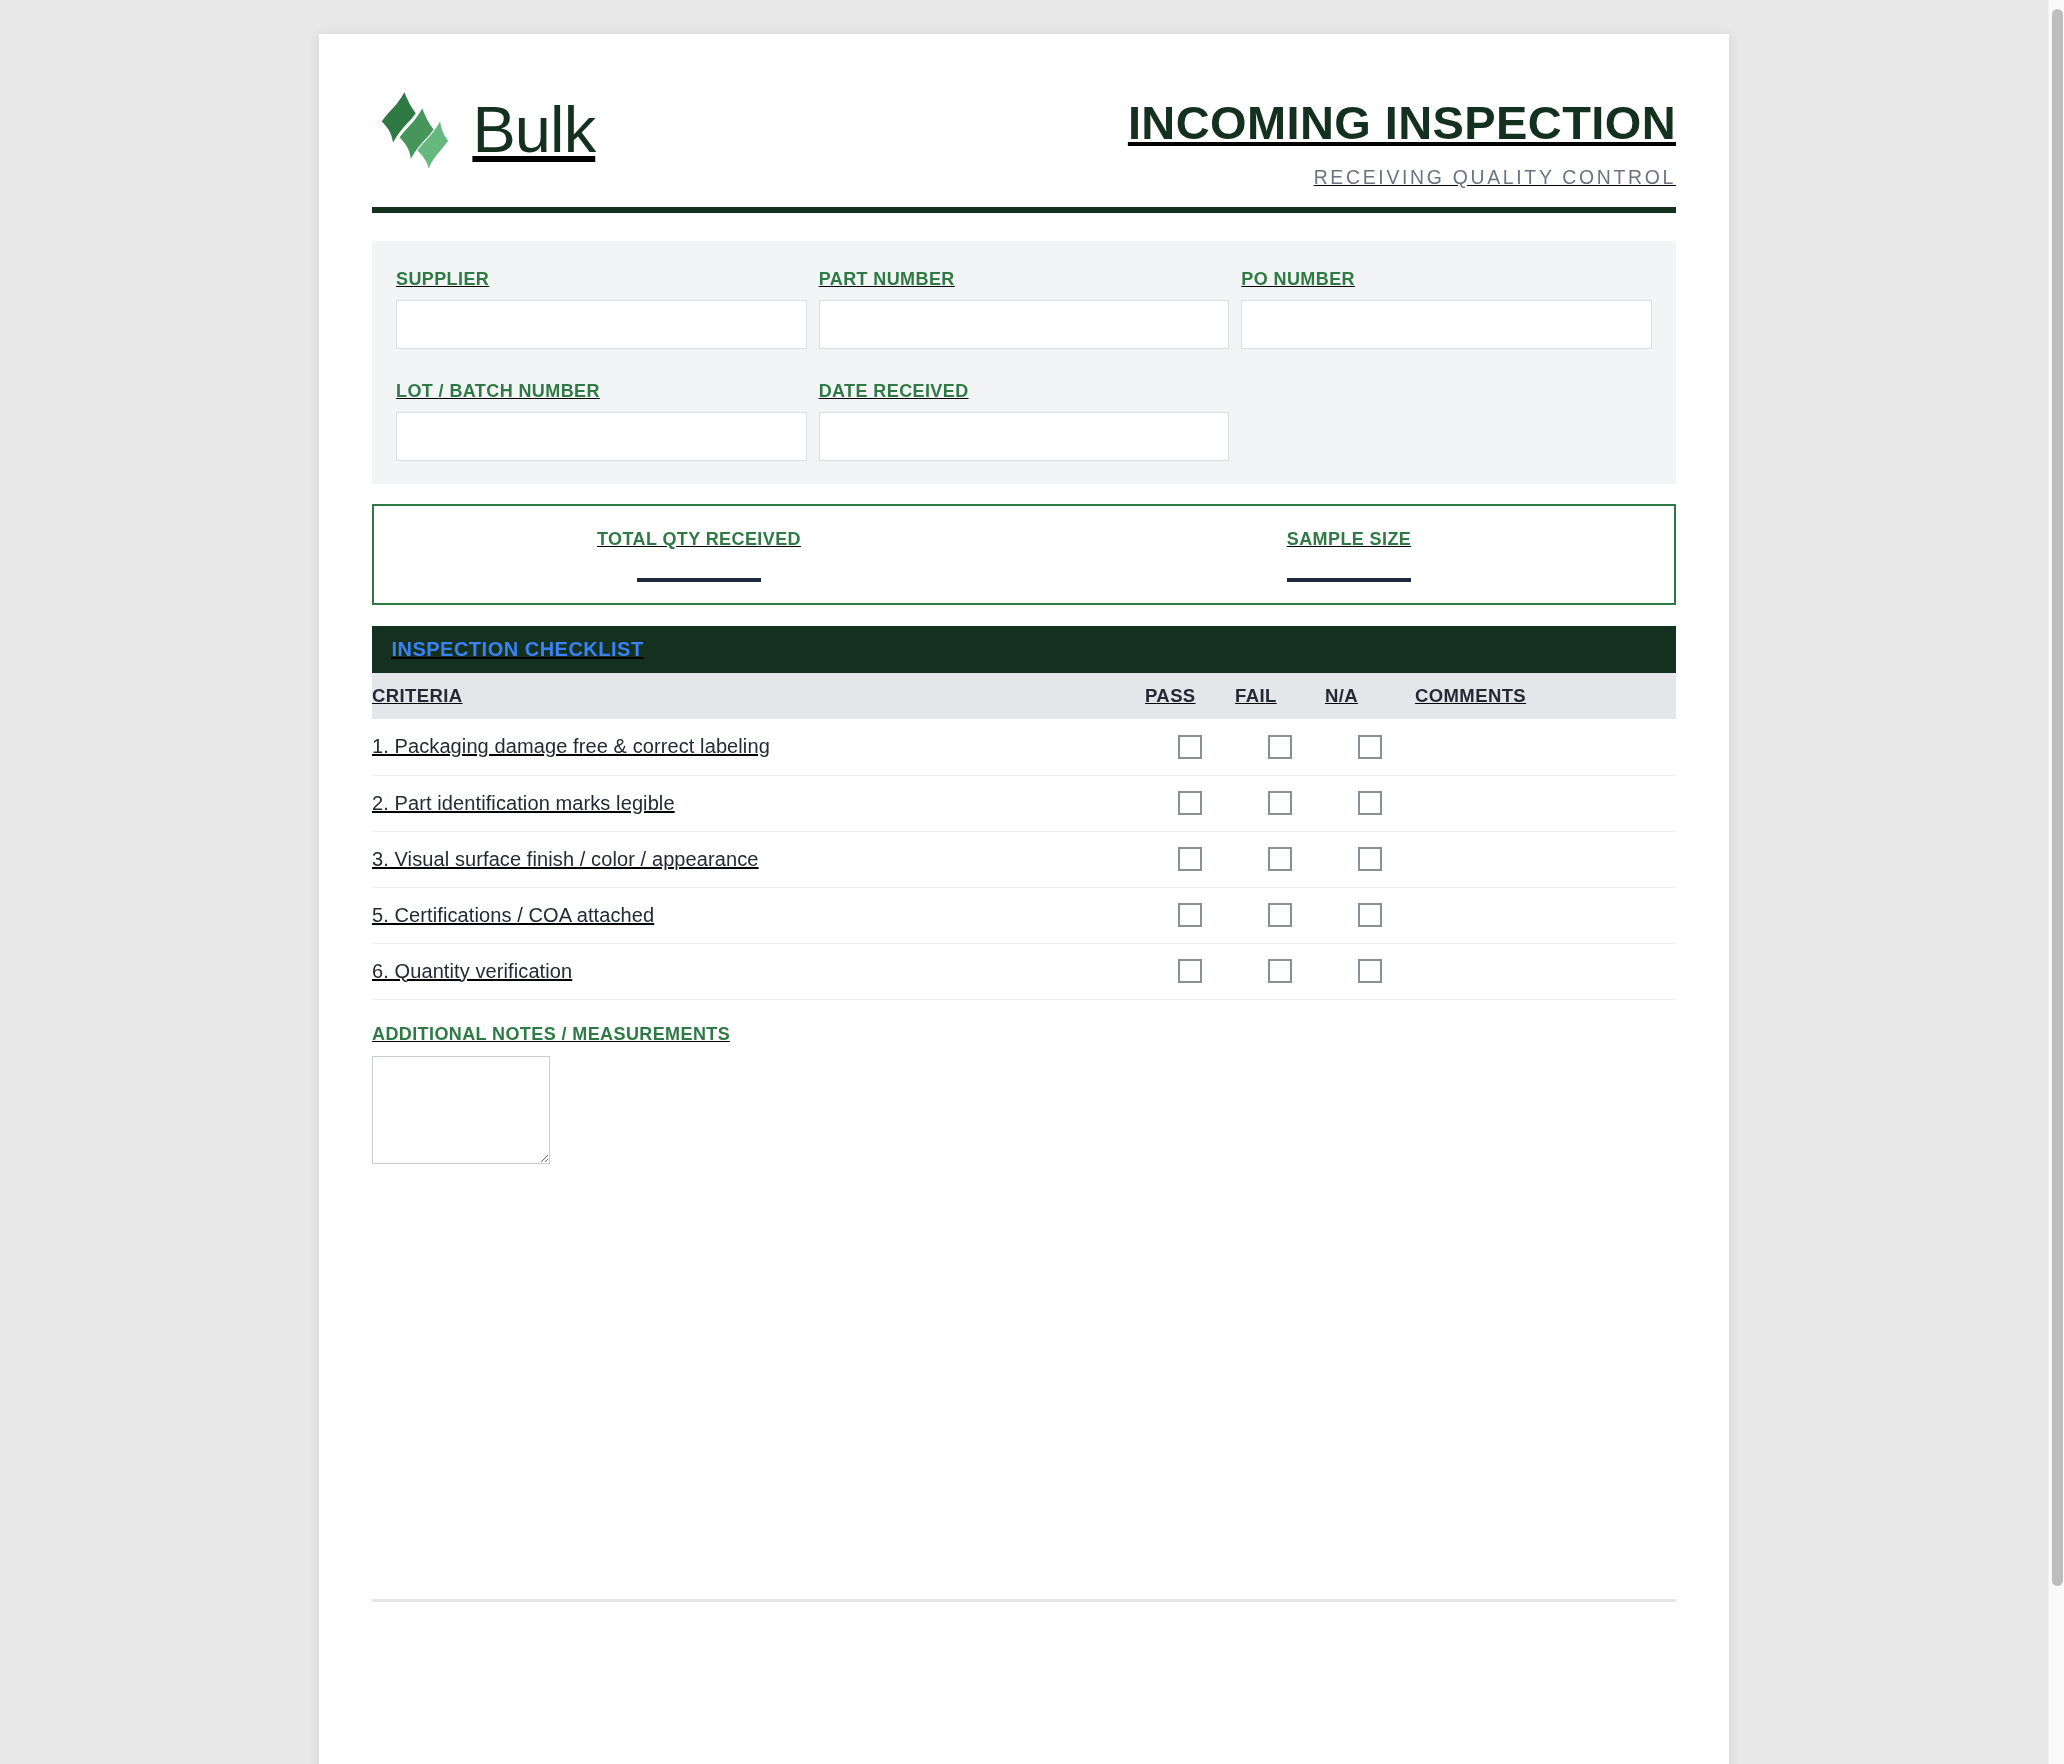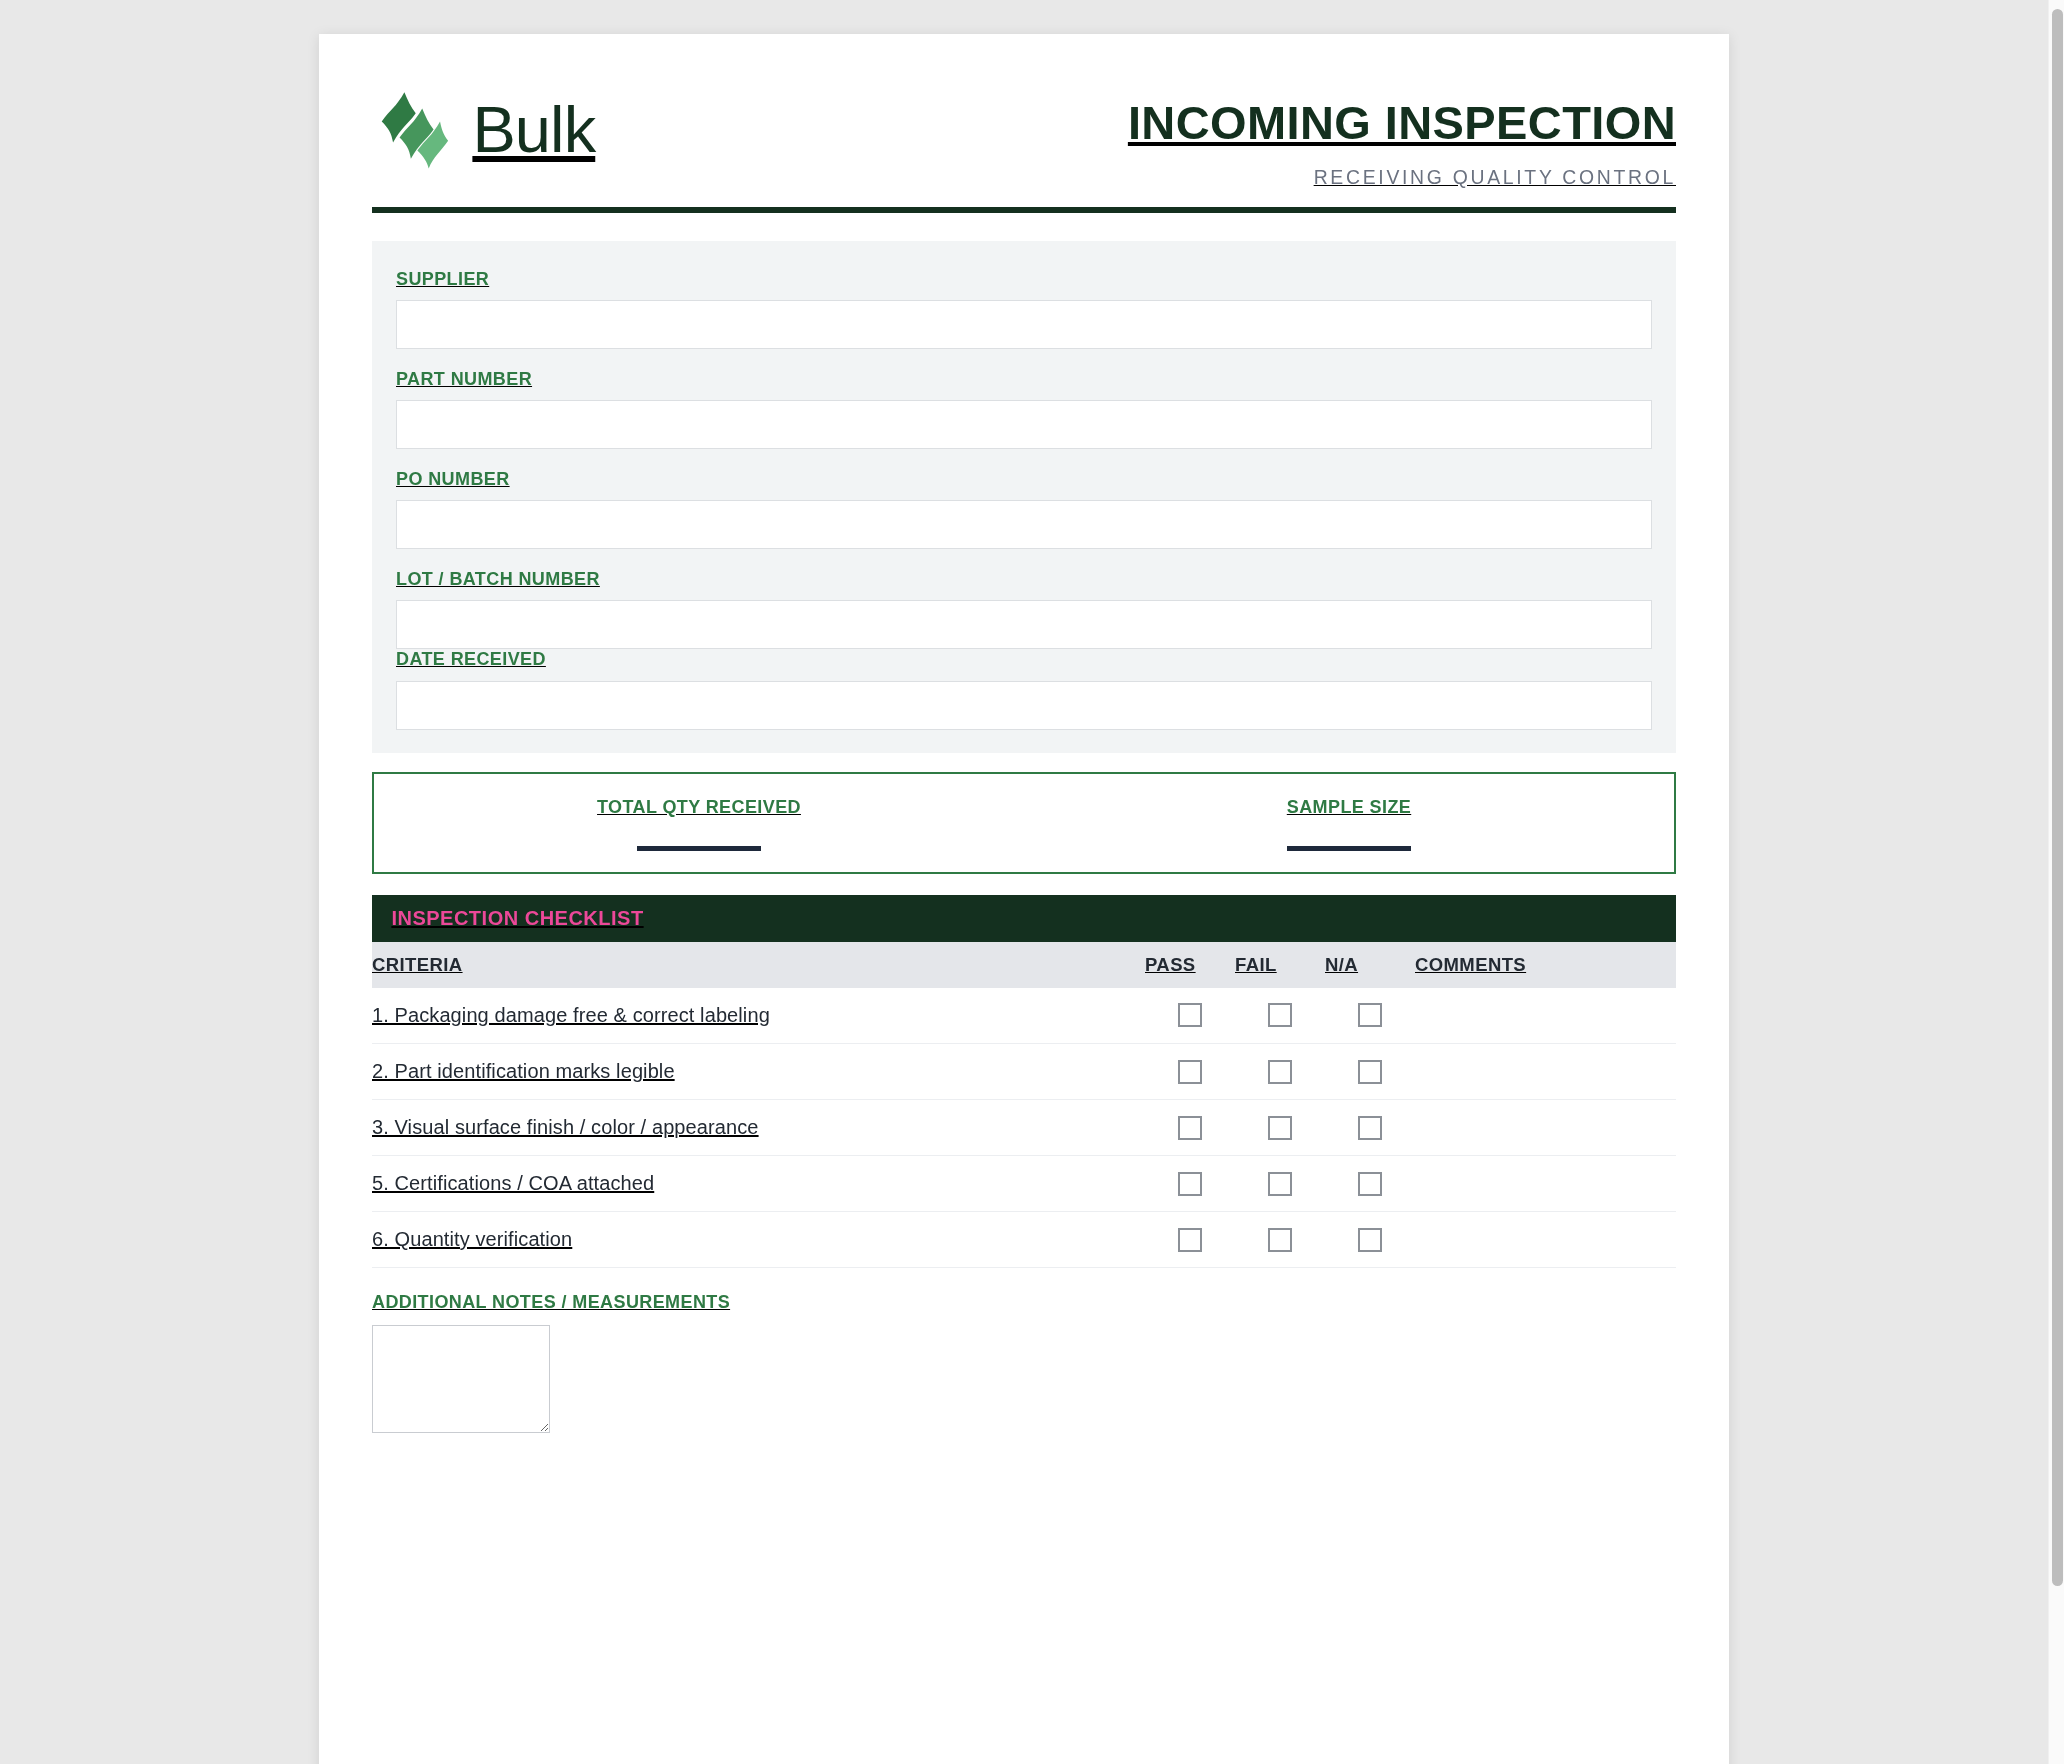--- a/index.html
+++ b/index.html
@@ -89,23 +89,24 @@
     height: 6.2px;
     background: #14301f;
     margin-bottom: 28px;
   }
 
   
   .info-panel {
     background: #f2f4f5;
     padding: 28px 24px 23px 24px;
     display: grid;
-    grid-template-columns: 1fr;
+    grid-template-columns: 1fr 1fr 1fr;
     column-gap: 20px;
     row-gap: 0;
+    gap: 12px;
   }
 
   .field { margin-bottom: 19.4px; }
   .field.last { margin-bottom: 0; }
 
   .field-label {
     font-size: 18px;
     font-weight: 700;
     color: #2f7a44;
     letter-spacing: 0.4px;
@@ -151,21 +152,21 @@
   .section-bar {
     margin-top: 21px;
     background: #14301f;
     height: 47px;
     display: flex;
     align-items: center;
     padding-left: 19.4px;
   }
 
   .section-bar-title {
-    color: #ec4899;
+    color: #3b82f6;
     font-size: 20px;
     font-weight: 700;
     letter-spacing: 0.5px;
   }
 
   .checklist-table { width: 100%; border-collapse: collapse; }
 
   .checklist-table thead th {
     background: #e4e6ea;
     font-size: 18.5px;

